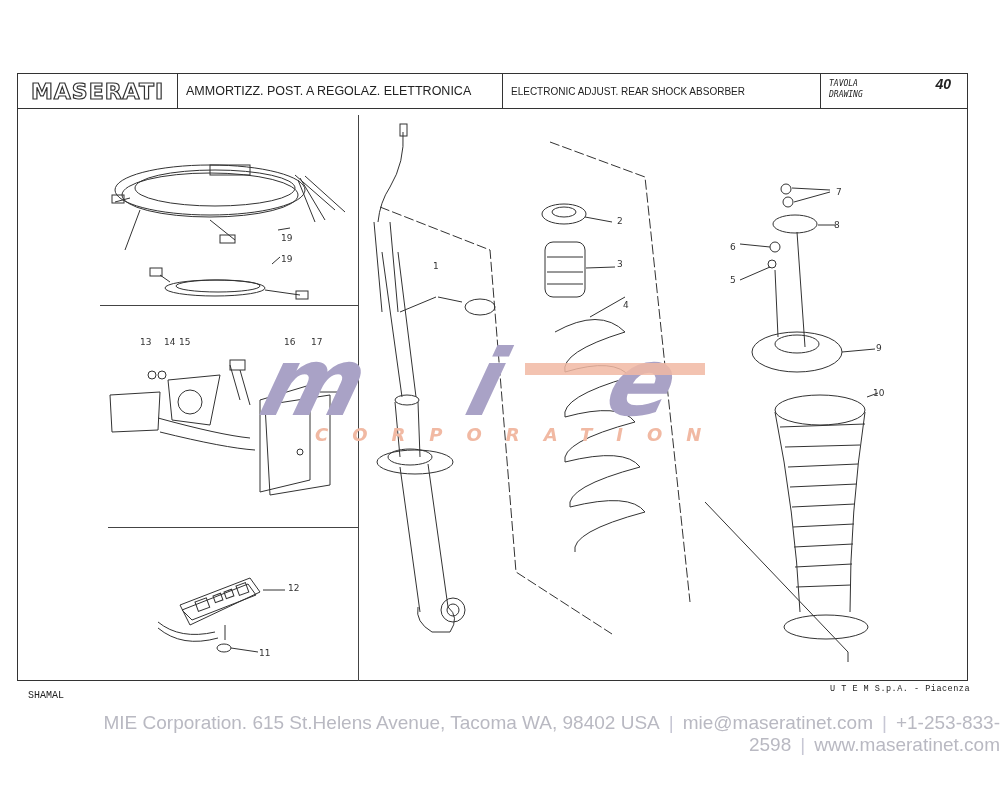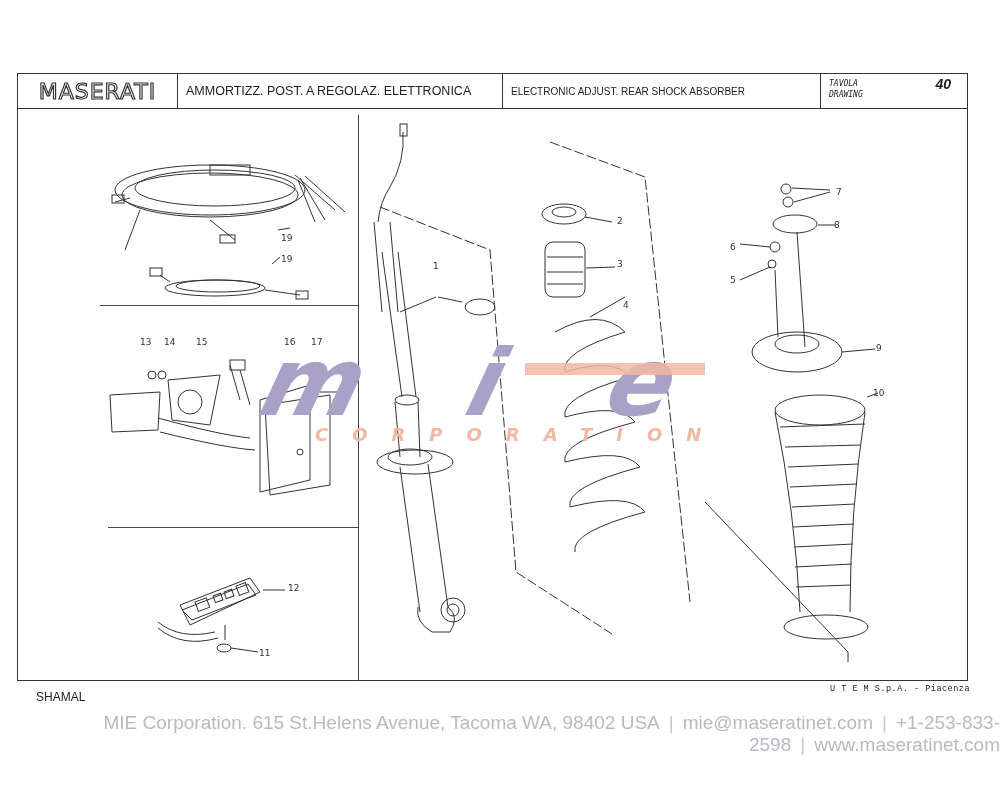--- a/index.html
+++ b/index.html
@@ -2,31 +2,31 @@
 <html><head>
 <meta charset="utf-8">
 <style>
   html,body{margin:0;padding:0;background:#fff;}
   body{width:1000px;height:800px;position:relative;overflow:hidden;font-family:"Liberation Sans",sans-serif;color:#222;}
   .frame{position:absolute;left:17px;top:73px;width:951px;height:608px;border:1.5px solid #333;box-sizing:border-box;}
   .hdr{position:absolute;left:17px;top:73px;width:951px;height:36px;border:1.5px solid #333;box-sizing:border-box;display:flex;}
   .hcell{border-right:1.5px solid #333;display:flex;align-items:center;box-sizing:border-box;}
   .hcell:last-child{border-right:none;}
   .logo{width:160px;justify-content:center;}
-  .logo span{font-family:"DejaVu Sans",sans-serif;font-size:22px;font-weight:normal;letter-spacing:1px;color:#fff;-webkit-text-stroke:1.2px #333;}
+  .logo span{font-family:"DejaVu Sans",sans-serif;font-size:22px;font-weight:bold;letter-spacing:1px;color:#fff;-webkit-text-stroke:1.2px #333;}
   .it{width:325px;padding-left:8px;font-size:12.5px;text-align:center;}
   .en{width:318px;padding-left:8px;font-size:10px;}
   .tav{flex:1;position:relative;font-style:italic;}
   .tav .lbl{position:absolute;left:8px;top:4px;font-family:"DejaVu Sans Mono",monospace;font-size:8px;line-height:11px;}
   .tav .num{position:absolute;right:16px;top:2px;font-size:14px;font-weight:bold;}
   .vdiv{position:absolute;left:358px;top:115px;width:0;height:566px;border-left:1.5px solid #444;}
   .hdiv{position:absolute;height:0;border-top:1.2px solid #444;}
   .panel{position:absolute;}
   .callout{position:absolute;font-family:"DejaVu Sans",sans-serif;font-size:9px;color:#333;}
-  .foot-left{position:absolute;left:36px;top:690px;font-family:Liberation Sans, sans-serif;font-size:12px;}
+  .foot-left{position:absolute;left:28px;top:690px;font-family:Liberation Mono, monospace;font-size:10px;}
   .foot-right{position:absolute;left:830px;top:684px;font-family:Liberation Mono, monospace;font-size:8.5px;letter-spacing:0.5px;}
   .contact{position:absolute;left:0;top:712px;width:1000px;text-align:right;font-size:19px;color:#b9b9c2;}
   .contact .sep{margin:0 9px;color:#c7c7d4;}
   .wm{position:absolute;left:255px;top:345px;width:470px;height:105px;pointer-events:none;}
 </style>
 </head>
 <body>
 
 <div class="hdr">
   <div class="hcell logo">
@@ -76,21 +76,21 @@
   <path d="M58 98 Q120 115 150 118 M60 112 Q125 128 155 130"></path>
   <path d="M130 45 L140 80 M140 50 L150 85"></path>
   <rect x="130" y="40" width="15" height="10"></rect>
   <polygon points="160,80 210,65 210,160 160,172"></polygon>
   <polygon points="165,85 230,75 230,165 170,175"></polygon>
   <circle cx="200" cy="132" r="3"></circle>
   <path d="M220 72 L245 72 M240 70 L248 72 L240 75"></path>
 </svg>
 <div class="callout" style="left:140px;top:337px">13</div>
 <div class="callout" style="left:164px;top:337px">14</div>
-<div class="callout" style="left:196px;top:337px">15</div>
+<div class="callout" style="left:179px;top:337px">15</div>
 <div class="callout" style="left:284px;top:337px">16</div>
 <div class="callout" style="left:311px;top:337px">17</div>
 
 <svg class="panel" style="left:100px;top:540px" width="258" height="140" fill="none" stroke="#333" stroke-width="1">
   <polygon points="80,65 150,38 160,52 90,85"></polygon>
   <polygon points="82,70 148,44 156,55 92,80"></polygon>
   <rect x="95" y="62" width="12" height="10" transform="rotate(-20 95 62)"></rect>
   <rect x="113" y="56" width="8" height="7" transform="rotate(-20 113 56)"></rect>
   <rect x="124" y="52" width="8" height="7" transform="rotate(-20 124 52)"></rect>
   <rect x="136" y="46" width="10" height="10" transform="rotate(-20 136 46)"></rect>

